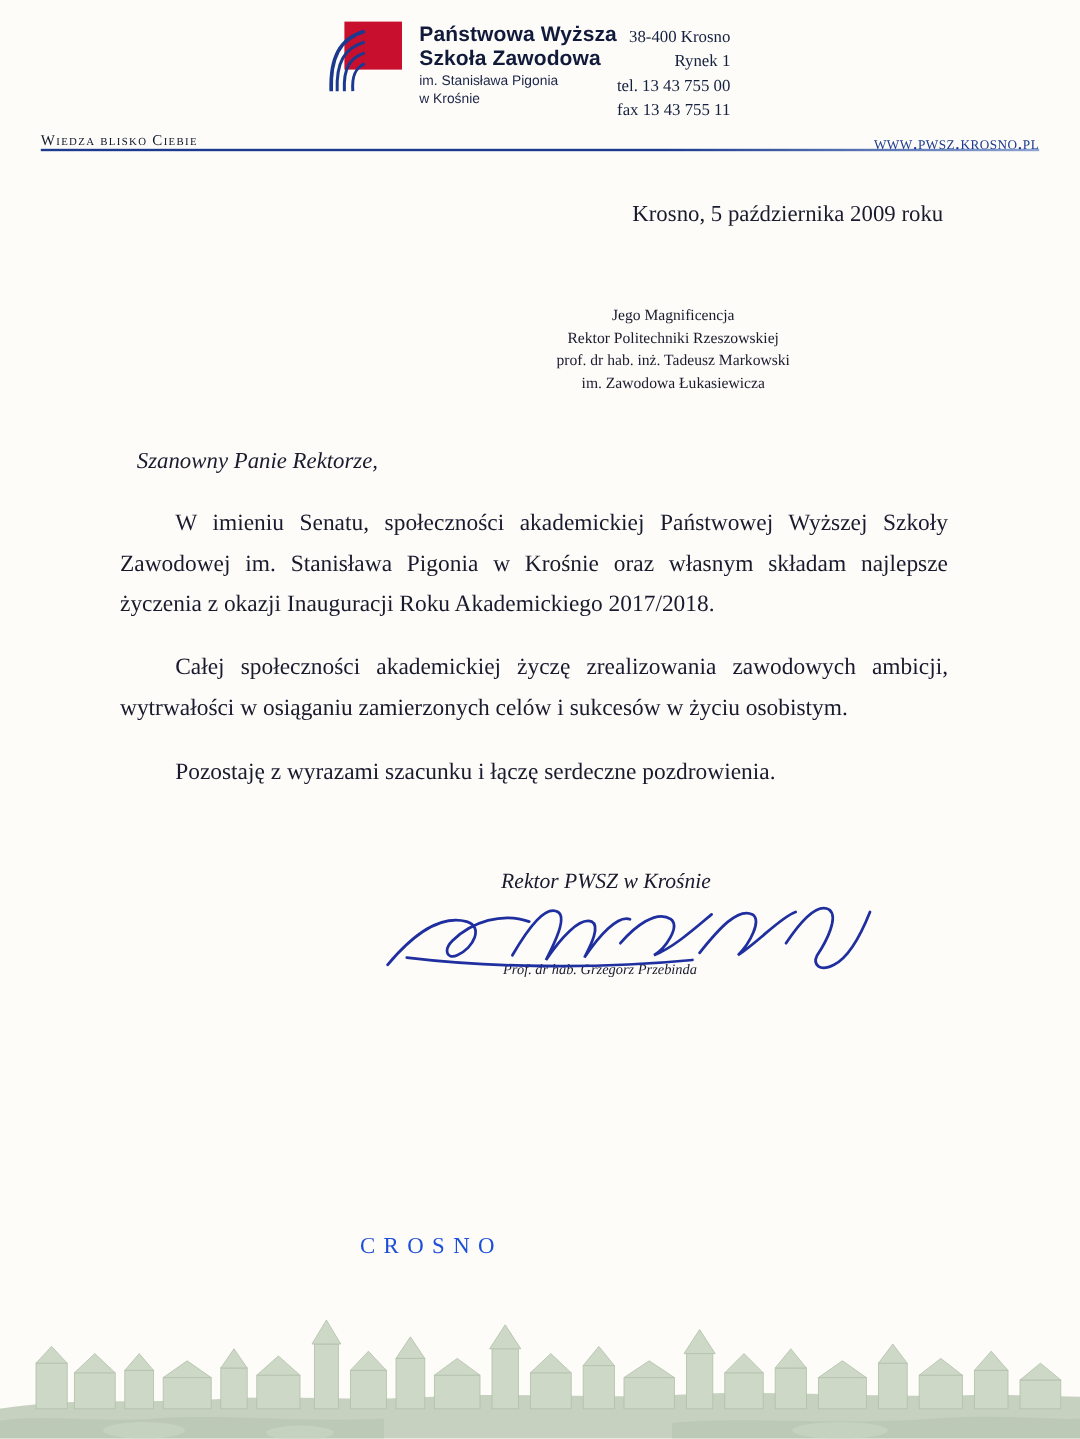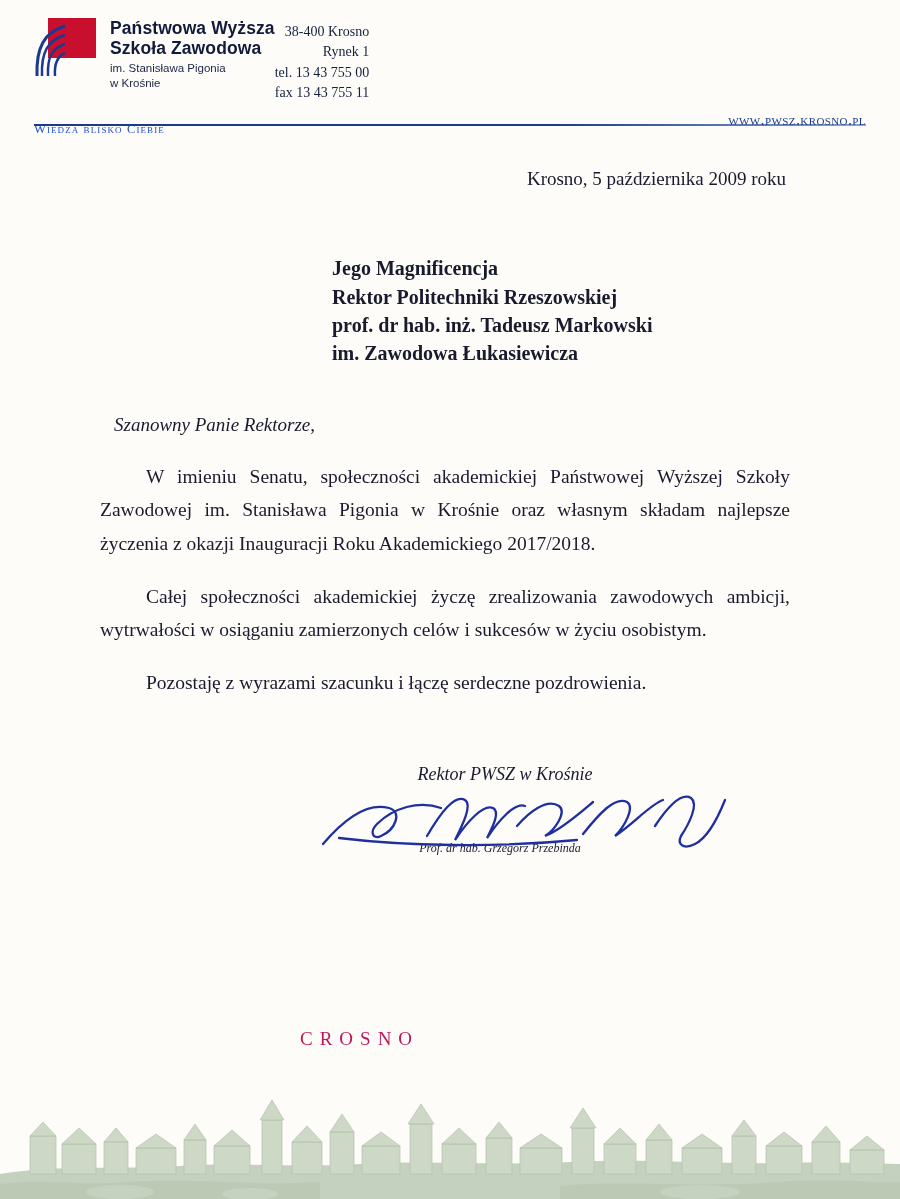--- a/index.html
+++ b/index.html
@@ -20,21 +20,21 @@
     width: 900px;
     height: 1199px;
     box-sizing: border-box;
   }
 
   
   .letterhead {
     position: relative;
     padding: 18px 52px 0 34px;
     display: flex;
-    justify-content: flex-start;
+    justify-content: center;
     align-items: flex-start;
   }
   .brand {
     display: flex;
     align-items: flex-start;
     gap: 14px;
   }
   .logo-mark {
     width: 62px;
     height: 62px;
@@ -93,25 +93,25 @@
     position: absolute;
     left: 0;
     right: 0;
     top: 14px;
     height: 2px;
     background: linear-gradient(to right, #1b3a8f 0%, #1b3a8f 62%, #8ea4d2 100%);
   }
   .motto {
     position: absolute;
     left: 0;
-    top: 12px;
+    top: 0;
     font-family: "Liberation Serif", serif;
     font-size: 12.5px;
     letter-spacing: 1.1px;
-    color: #1d4ed8;
+    color: #0f172a;
     font-variant: small-caps;
   }
   .website {
     position: absolute;
     right: 0;
     top: 1px;
     font-family: "Liberation Serif", serif;
     font-size: 16px;
     letter-spacing: 0.4px;
     color: #1b3a8f;
@@ -124,23 +124,24 @@
   }
   .place-date {
     text-align: right;
     font-size: 19px;
     margin-top: 36px;
     padding-right: 4px;
   }
   .addressee {
     margin-top: 64px;
     padding-left: 232px;
-    font-weight: bold;
-    font-size: 20px;
+    font-weight: normal;
+    font-size: 13px;
     line-height: 1.42;
+    text-align: center;
   }
   .salutation {
     margin-top: 46px;
     font-style: italic;
     font-size: 19px;
     padding-left: 14px;
   }
   .para {
     margin-top: 17px;
     font-size: 19.5px;
@@ -188,21 +189,21 @@
     overflow: hidden;
   }
   .footer-art svg { display: block; }
   .footer-word {
     position: absolute;
     left: 300px;
     top: 4px;
     font-family: "Liberation Serif", serif;
     font-size: 19px;
     letter-spacing: 7px;
-    color: #be185d;
+    color: #1d4ed8;
   }
 </style>
 </head>
 <body>
 
 <div class="page">
 
   <div class="letterhead">
     <div class="brand">
       <div class="logo-mark">

